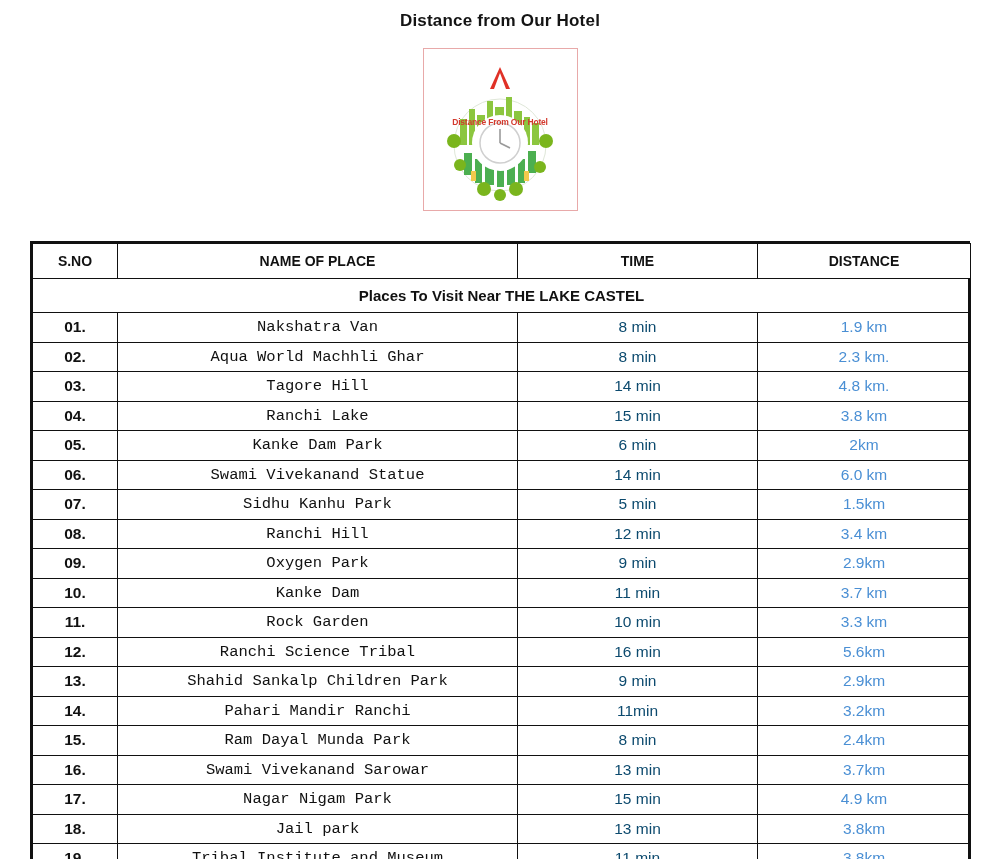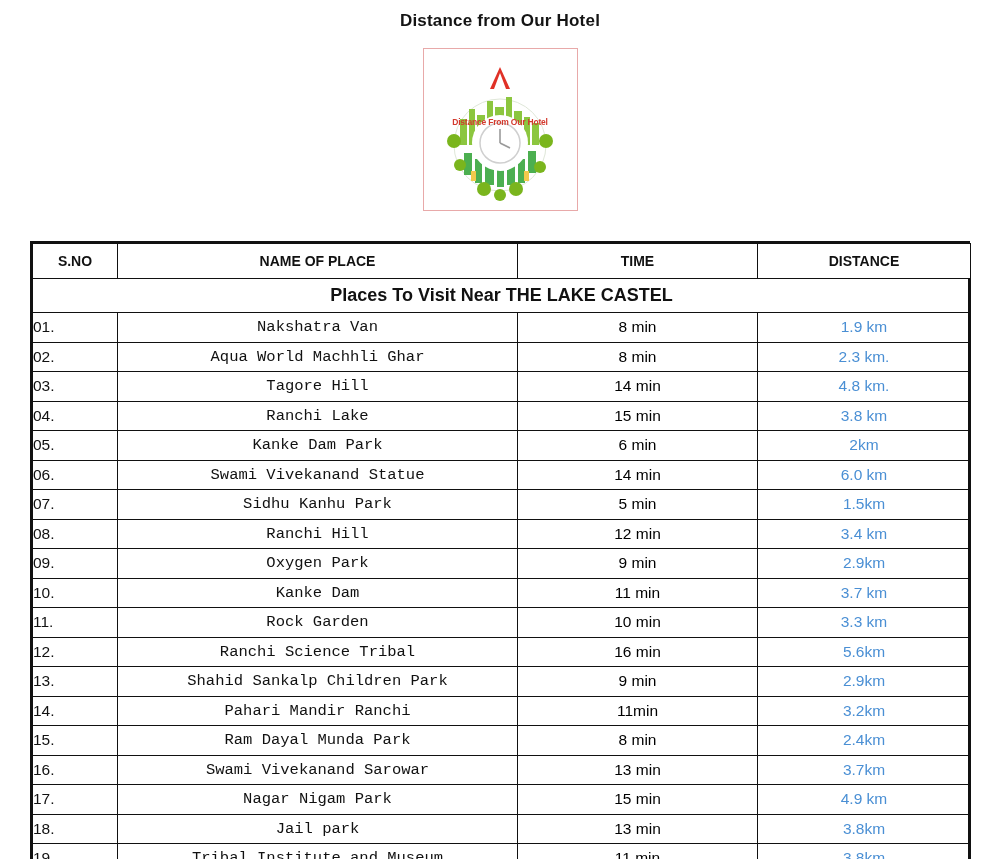--- a/index.html
+++ b/index.html
@@ -89,43 +89,43 @@
     font-weight: bold;
     color: #111;
     text-align: center;
     vertical-align: middle;
     background: #ffffff;
   }
   .section-row td {
     height: 33px;
     text-align: center;
     vertical-align: middle;
-    font-size: 18px;
+    font-size: 15px;
     font-weight: bold;
     color: #111;
   }
   tbody tr.data-row td {
     height: 28.5px;
     vertical-align: middle;
     font-size: 15.5px;
   }
   td.sno {
-    text-align: left;
-    font-weight: normal;
+    text-align: center;
+    font-weight: bold;
     font-size: 14.5px;
     color: #111;
   }
   td.name {
     text-align: center;
     color: #111;
     font-family: Liberation Mono, monospace;
   }
   td.time {
     text-align: center;
-    color: #000000;
+    color: #0c4a6e;
   }
   td.dist {
     text-align: center;
     color: #4a8fd4;
   }
 </style>
 </head>
 <body>
 
 <div class="page">

